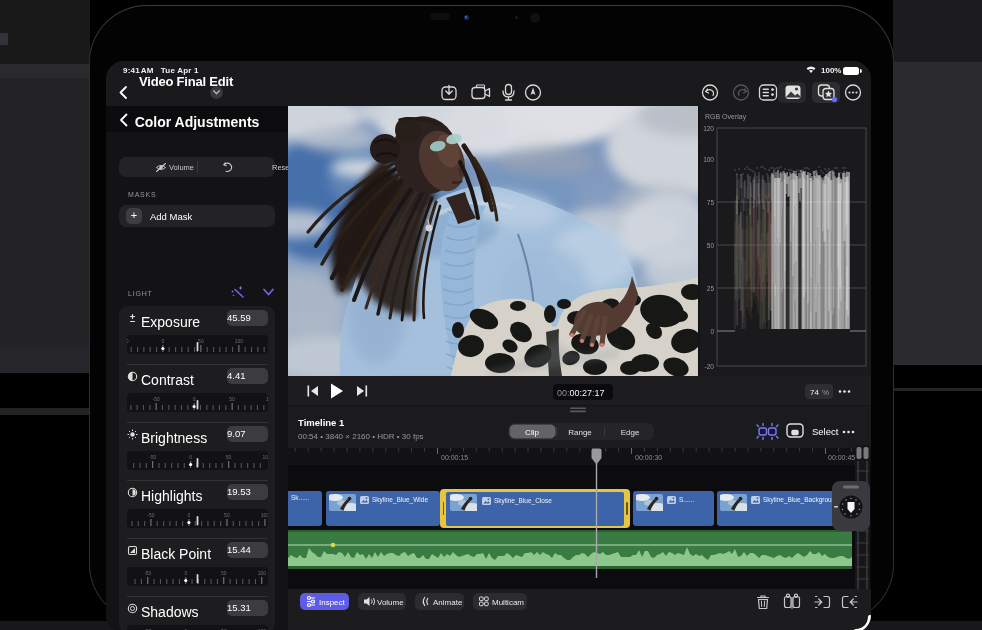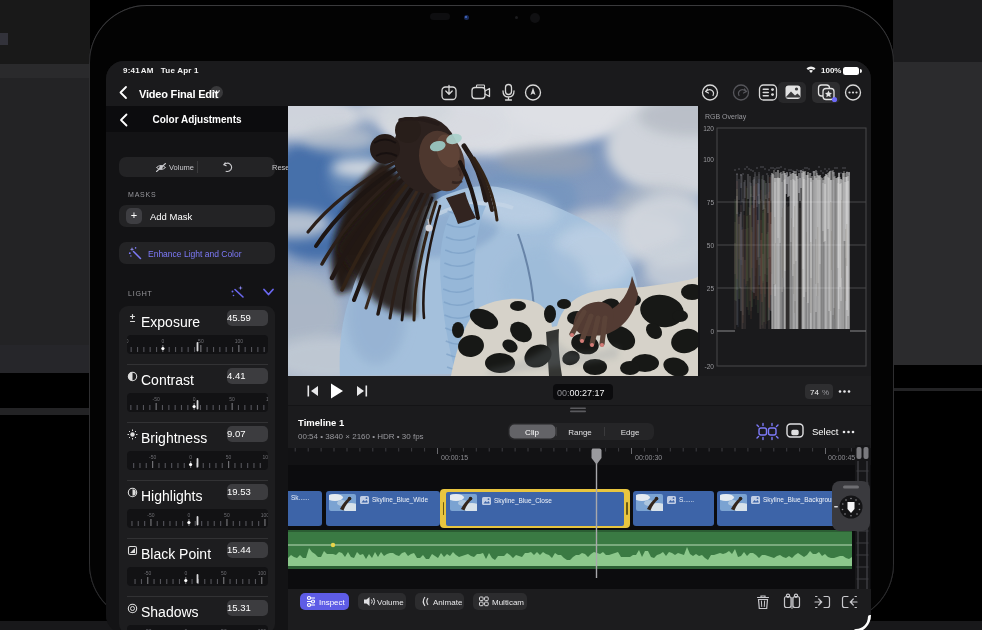--- a/index.html
+++ b/index.html
@@ -29,25 +29,25 @@
   .cam4 { left:441px; top:8px; width:10px; height:10px; border-radius:50%; background:#101012; }
   .screen { left:106px; top:28px; width:765px; height:572px; border-radius:18px;
     background:#141416; overflow:hidden;margin-top:33px; }
   
   .topbar { left:0; top:0; width:765px; height:45px; background:#1a1a1c; }
   .status-l { left:17px; top:5px; font-size:8px; color:#f2f2f2; font-weight:bold; letter-spacing:0.2px;}
   .status-l span { font-weight:bold; }
   .status-r { left:715px; top:5px; font-size:8px; color:#f2f2f2; font-weight:bold; }
   .batt { left:737px; top:6px; width:16px; height:8px; border-radius:2.5px; background:#fff; }
   .battTip { left:754px; top:8px; width:2px; height:4px; border-radius:0 2px 2px 0; background:#f2f2f2; }
-  .tb-title { left:33px; top:27px; font-size:11px; font-weight:bold; color:#fff; letter-spacing:-0.2px; }
+  .tb-title { left:33px; top:13px; font-size:13px; font-weight:bold; color:#fff; letter-spacing:-0.2px; }
   
   .lpanel { left:0; top:45px; width:182px; height:527px; background:#131315; }
   .lp-head { left:0; top:45px; width:182px; height:26px; background:#0c0c0e; }
-  .lp-title { left:0; top:53px; width:182px; text-align:center; font-size:10px; font-weight:bold; color:#fff; }
+  .lp-title { left:0; top:53px; width:182px; text-align:center; font-size:14px; font-weight:bold; color:#fff; }
   .row2 { left:13px; top:96px; width:156px; height:20px; background:#232325; border-radius:7px; }
   .row2 .div { position:absolute; left:78px; top:4px; width:1px; height:12px; background:#3a3a3c; }
   .btnlab { position:absolute; top:6px; font-size:7.5px; color:#c8c8cc; }
   .masks { left:22px; top:130px; font-size:7px; color:#98989d; letter-spacing:0.8px; }
   .addmask { left:13px; top:144px; width:156px; height:22px; background:#232325; border-radius:7px; }
   .plusbox { position:absolute; left:7px; top:3px; width:16px; height:16px; background:#3e3e42; border-radius:5px;
     color:#fff; font-size:11px; line-height:15px; text-align:center; }
   .amlab { position:absolute; left:31px; top:6px; font-size:9.5px; color:#fff; }
   .enhance { left:13px; top:181px; width:156px; height:22px; background:#232325; border-radius:7px; }
   .enhlab { position:absolute; left:29px; top:7px; font-size:8.5px; color:#7d7af9; }
@@ -171,30 +171,20 @@
       <svg style="position:absolute;left:103px;top:4px;" width="11" height="12" viewBox="0 0 11 12">
         <path d="M3.2 1.8 L1.8 3.8 L4.2 4.8 M2 3.7 Q5.5 0.8 8.3 3.4 Q10.6 5.8 8.9 8.6 Q7 11.2 4 10.3" fill="none" stroke="#c8c8cc" stroke-width="1.1" stroke-linecap="round"></path>
       </svg>
       <span class="btnlab" style="left:117px;padding-left:36px;">Reset</span>
     </div>
     <div class="abs masks">MASKS</div>
     <div class="abs addmask">
         <div class="plusbox">+</div>
         <div class="amlab">Add Mask</div>
       </div>
-    <div class="abs enhance">
-      <svg style="position:absolute;left:9px;top:4px;" width="15" height="15" viewBox="0 0 15 15">
-        <path d="M5.5 5.5 L12.5 12.5" stroke="#7d7af9" stroke-width="1.5" stroke-linecap="round"></path>
-        <path d="M4 1 L4.5 2.8 L6.3 3.3 L4.5 3.8 L4 5.6 L3.5 3.8 L1.7 3.3 L3.5 2.8 Z" fill="#9a97fb"></path>
-        <circle cx="1.8" cy="7.2" r="0.9" fill="#7d7af9"></circle>
-        <circle cx="7.6" cy="1.9" r="0.8" fill="#7d7af9"></circle>
-        <circle cx="2.9" cy="10" r="0.7" fill="#7d7af9"></circle>
-      </svg>
-      <div class="enhlab">Enhance Light and Color</div>
-    </div>
     <div class="abs lightlab">LIGHT</div>
     <svg class="abs" style="left:125px;top:224px;" width="50" height="14" viewBox="0 0 50 14">
       <path d="M4 4.5 L12 12" stroke="#6b68f0" stroke-width="1.6" stroke-linecap="round"></path>
       <path d="M9.5 0.5 L10 2.4 L11.9 2.9 L10 3.4 L9.5 5.3 L9 3.4 L7.1 2.9 L9 2.4 Z" fill="#8d8af8"></path>
       <circle cx="1.5" cy="6.5" r="1" fill="#6b68f0"></circle>
       <circle cx="2.5" cy="10.5" r="0.8" fill="#6b68f0"></circle>
       <path d="M33 4.5 L37.5 9.5 L42 4.5" stroke="#6b68f0" stroke-width="1.8" fill="none" stroke-linecap="round" stroke-linejoin="round"></path>
     </svg>
     <div class="abs lightcard">
       <div class="srow" style="top:0px;">

